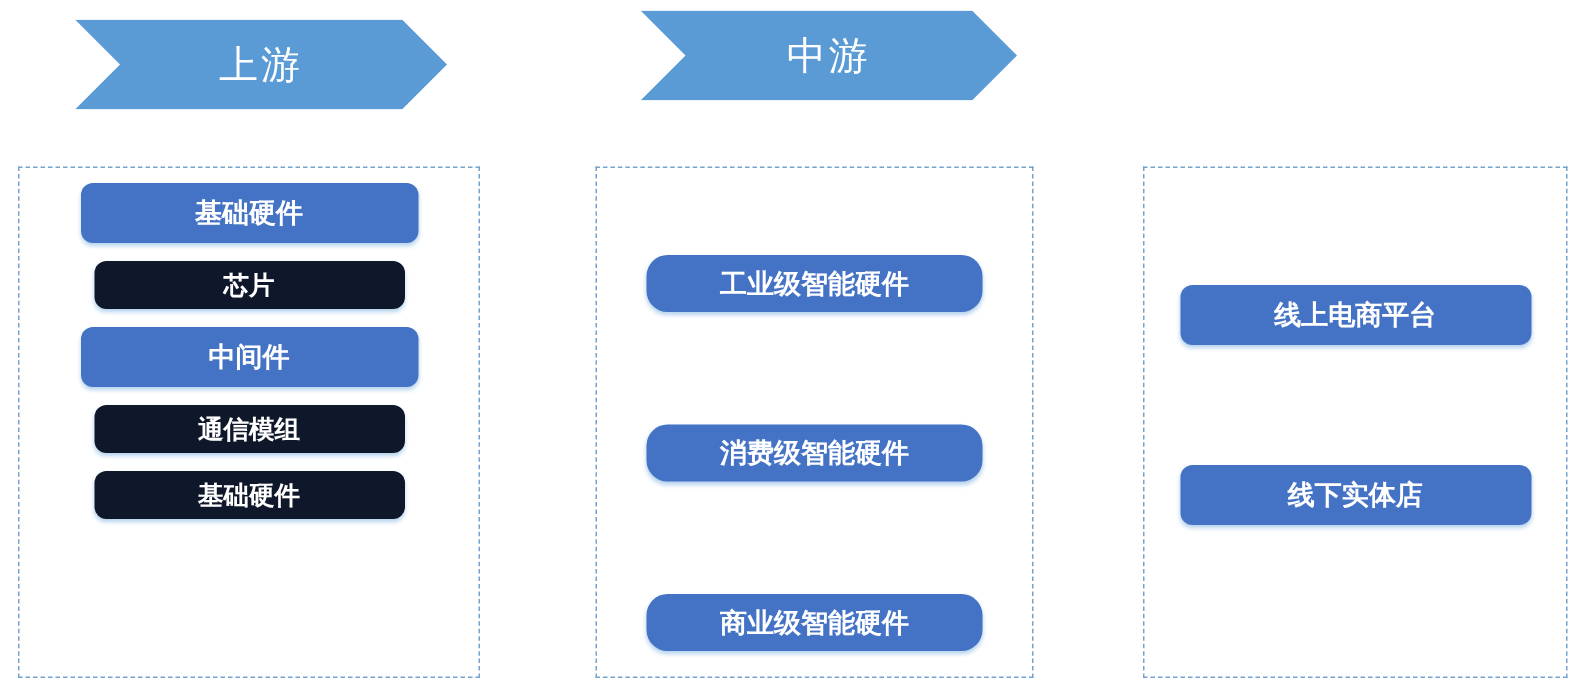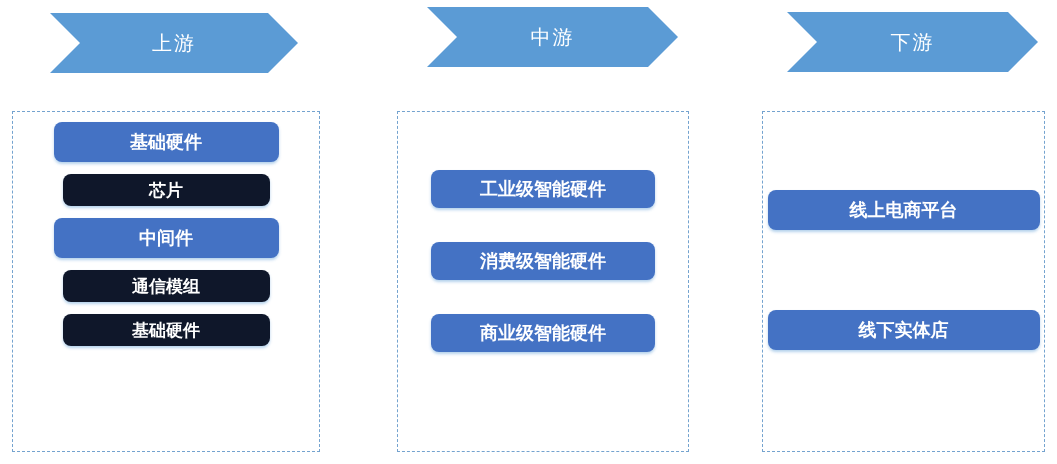--- a/index.html
+++ b/index.html
@@ -17,21 +17,21 @@
   }
   
   .chevron {
     position: absolute;
     height: 60px;
     background: #5b9bd5;
     display: flex;
     align-items: center;
     justify-content: center;
     color: #ffffff;
-    font-size: 20px;
+    font-size: 26px;
     letter-spacing: 2px;
     clip-path: polygon(0 0, calc(100% - 30px) 0, 100% 50%, calc(100% - 30px) 100%, 0 100%, 30px 50%);
   }
   .chevron-1 { left: 50px;  top: 13px; width: 248px; }
   .chevron-2 { left: 427px; top: 7px; width: 251px; }
   .chevron-3 { left: 787px; top: 12px; width: 251px; }
 
   
   .group {
     position: absolute;
@@ -39,21 +39,21 @@
     height: 341px;
     border: 1px dashed #74a3cf;
     box-sizing: border-box;
     display: flex;
     flex-direction: column;
     align-items: center;
   }
   .group-1 { left: 12px;  width: 308px; padding-top: 10px; }
   .group-1 .node { margin-bottom: 12px; }
   .group-2 { left: 397px; width: 292px; padding-top: 58px; }
-  .group-2 .node { margin-bottom: 34px; }
+  .group-2 .node { margin-bottom: 75px; border-radius: 14px; }
   .group-3 { left: 762px; width: 283px; padding-top: 78px; }
   .group-3 .node { margin-bottom: 80px; }
 
   
   .node {
     display: flex;
     align-items: center;
     justify-content: center;
     color: #ffffff;
     font-weight: bold;
@@ -67,35 +67,32 @@
     height: 40px;
     font-size: 18px;
   }
   .node.light {
     background: #0f172a;
     width: 207px;
     height: 32px;
     font-size: 17px;
   }
   .group-2 .node.dark { width: 224px; height: 38px; }
-  .group-3 .node.dark { width: 272px; height: 40px; }
+  .group-3 .node.dark { width: 234px; height: 40px; }
 </style>
 </head>
 <body>
 
 <div class="canvas">
 
   <div class="chevron chevron-1">
     <span>上游</span>
   </div>
   <div class="chevron chevron-2">
     <span>中游</span>
-  </div>
-  <div class="chevron chevron-3">
-    <span>下游</span>
   </div>
 
   <div class="group group-1">
     <div class="node dark">基础硬件</div>
     <div class="node light">芯片</div>
     <div class="node dark">中间件</div>
     <div class="node light">通信模组</div>
     <div class="node light">基础硬件</div>
   </div>
 

